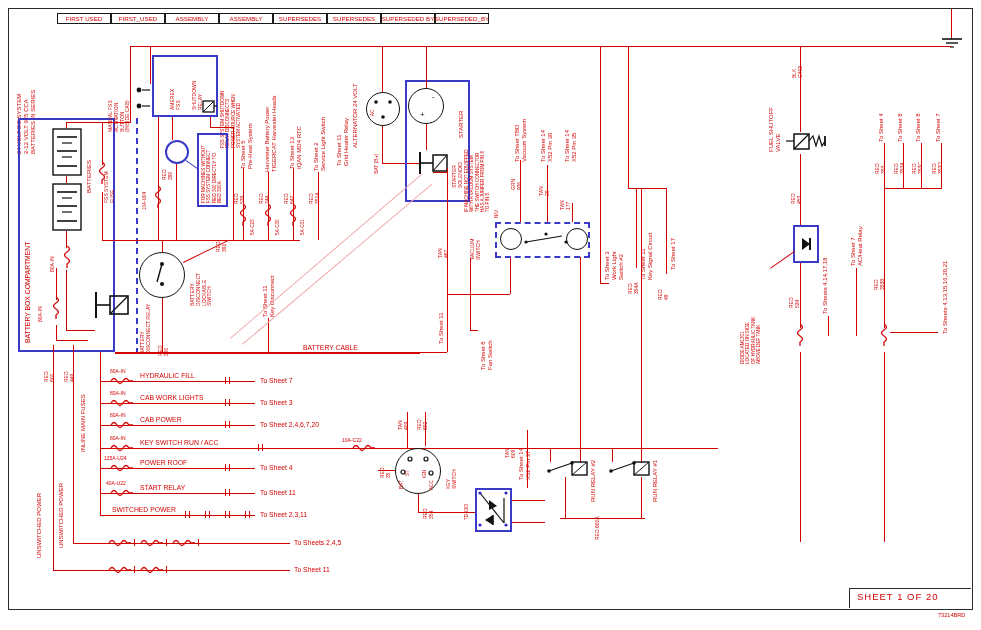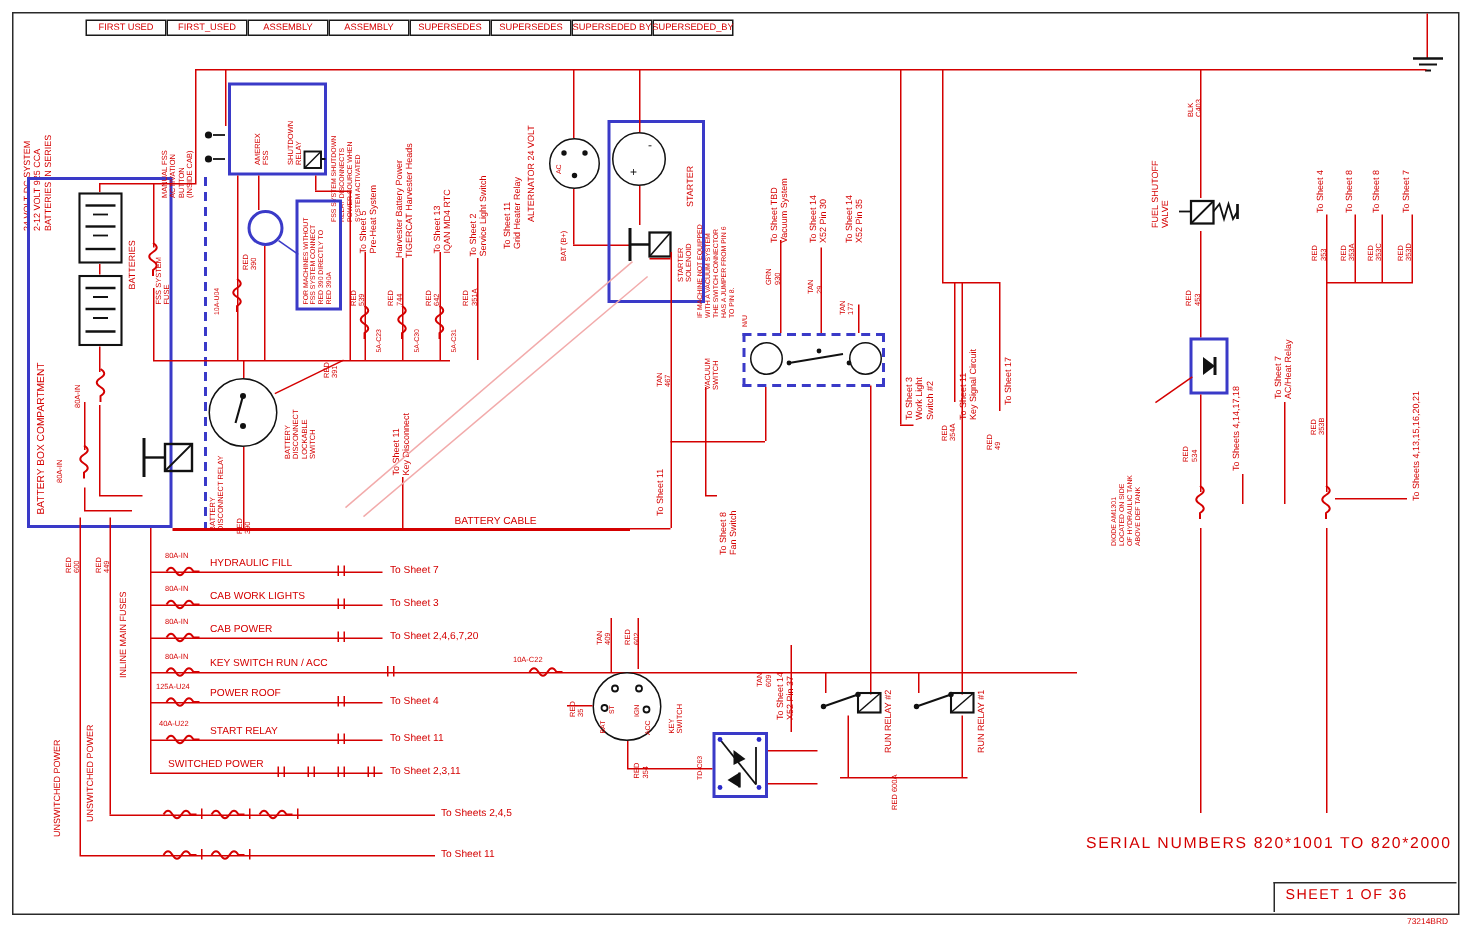--- a/index.html
+++ b/index.html
@@ -566,19 +566,18 @@
   <svg class="g" width="18" height="16" style="left:633px;top:461px">
     <rect x="1" y="1" width="15" height="13" fill="none" stroke="#111" stroke-width="1.4"></rect>
     <line x1="1" y1="14" x2="16" y2="1" stroke="#111" stroke-width="1"></line>
   </svg>
   <span class="lbl v" style="left:652px;top:440px;height:62px">RUN RELAY #1</span>
   <i class="w" style="left:565px;top:477px;width:1px;height:41px"></i>
   <i class="w" style="left:641px;top:477px;width:1px;height:41px"></i>
   <i class="w" style="left:560px;top:518px;width:85px;height:1px"></i>
   <span class="lbl v s5" style="left:595px;top:500px;height:40px">RED 600A</span>
 
-  <span class="serial" style="left:724px;top:556px">SERIAL NUMBERS 820*1001 TO 820*2000</span>
-  <span class="sheetno" style="left:857px;top:591px">SHEET 1 OF 36</span>
+  <span class="sheetno" style="left:857px;top:591px">SHEET 1 OF 20</span>
   <i class="w" style="left:849px;top:588px;width:1px;height:20px;background:#2a2a2a"></i>
   <i class="w" style="left:849px;top:588px;width:122px;height:1px;background:#2a2a2a"></i>
   <span class="docno" style="left:938px;top:612px">73214BRD</span>
 
 </div>
 
 </body></html>

